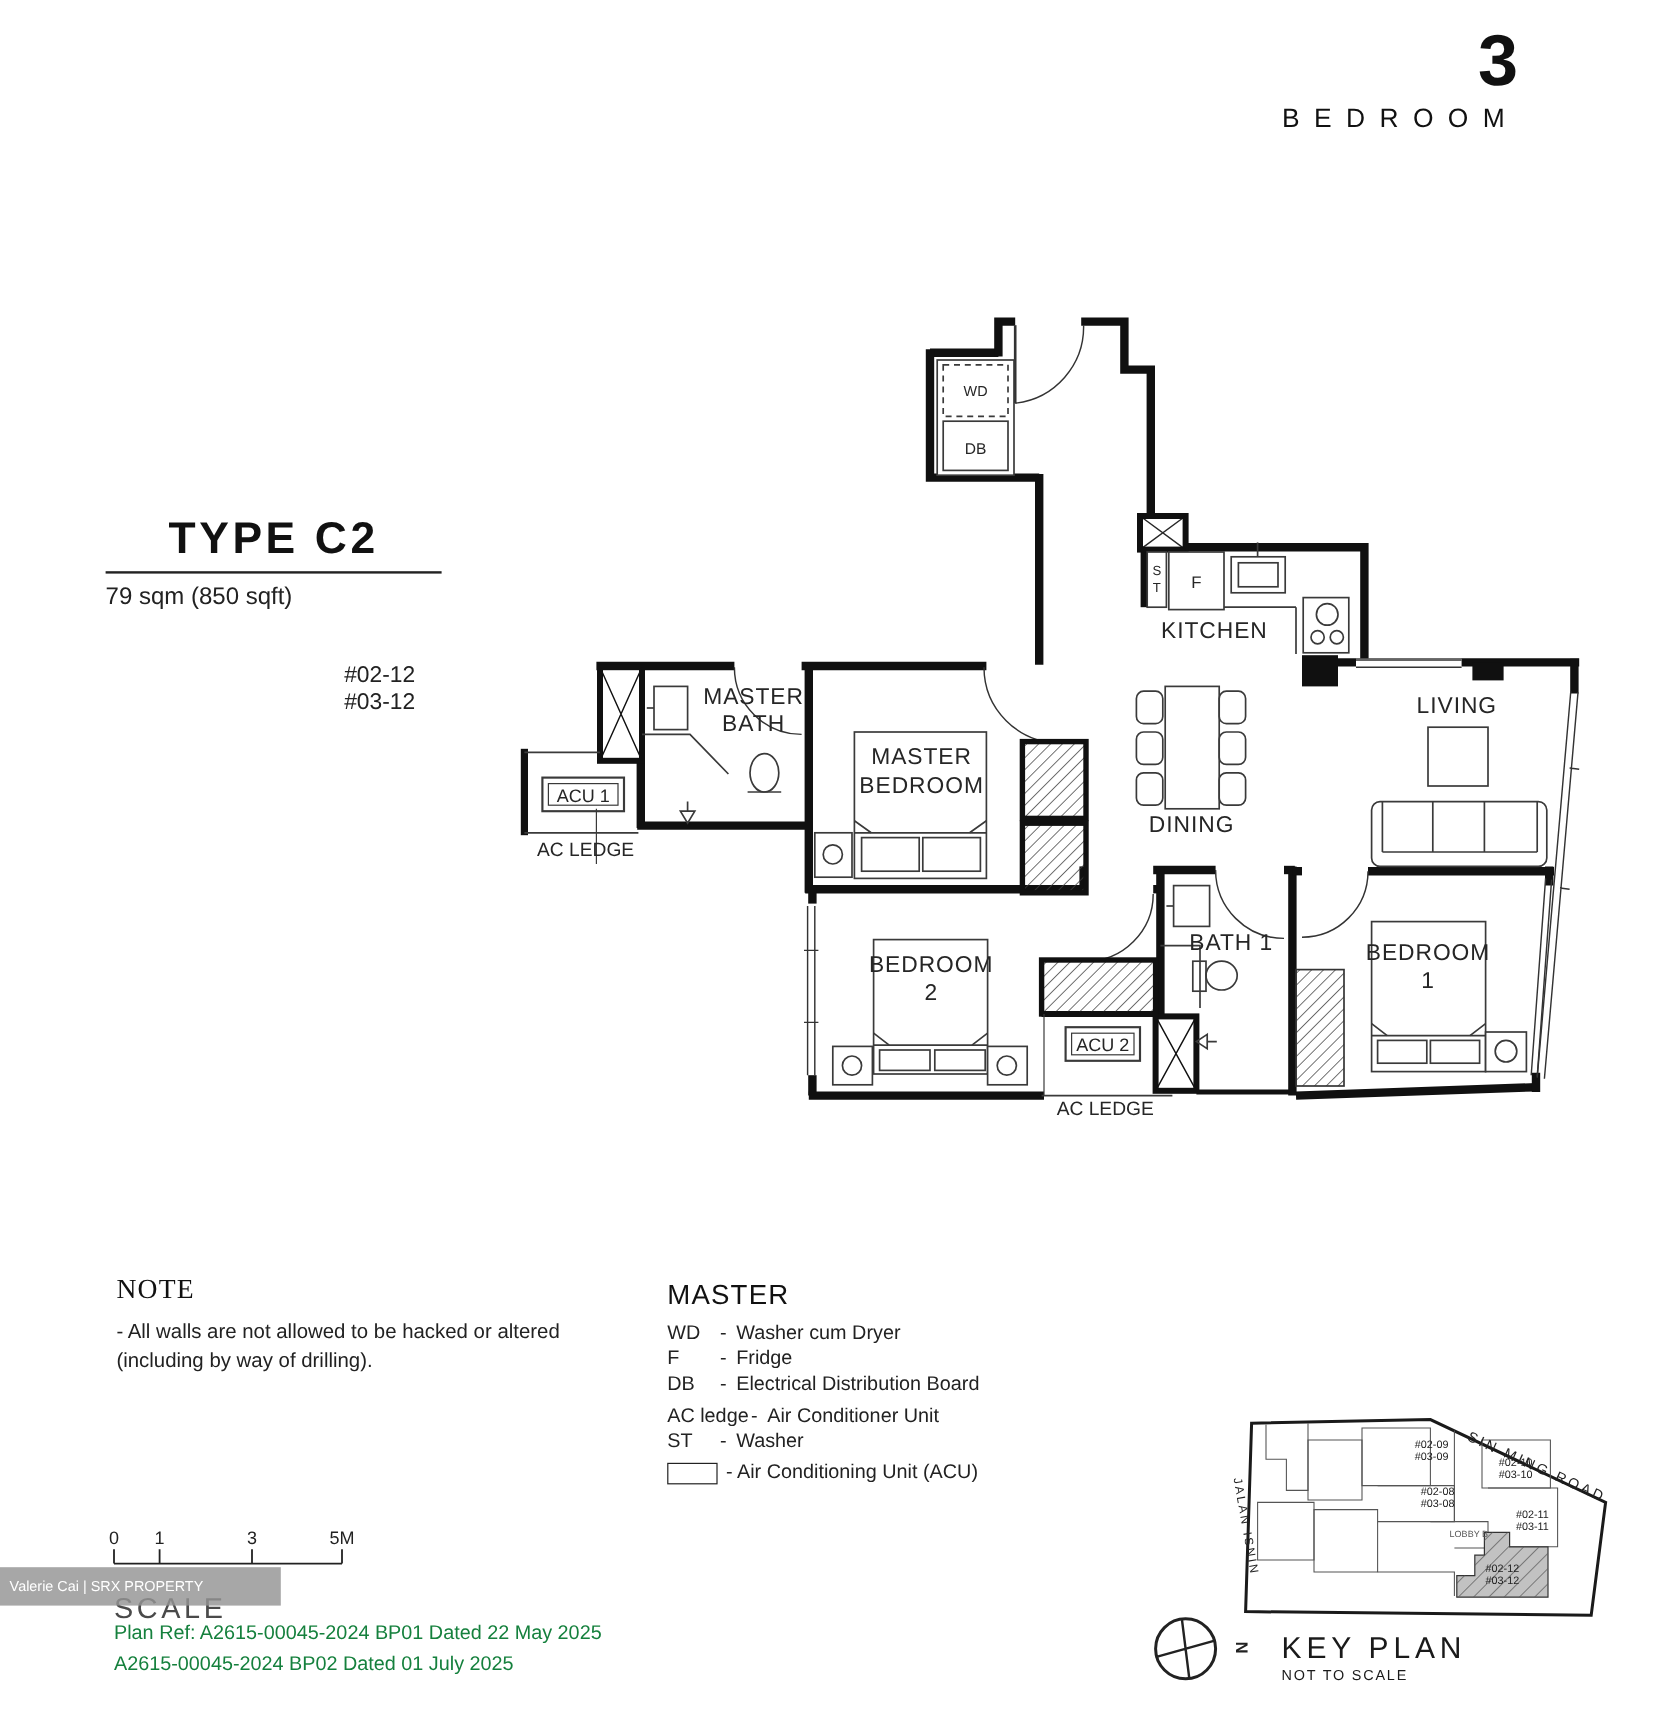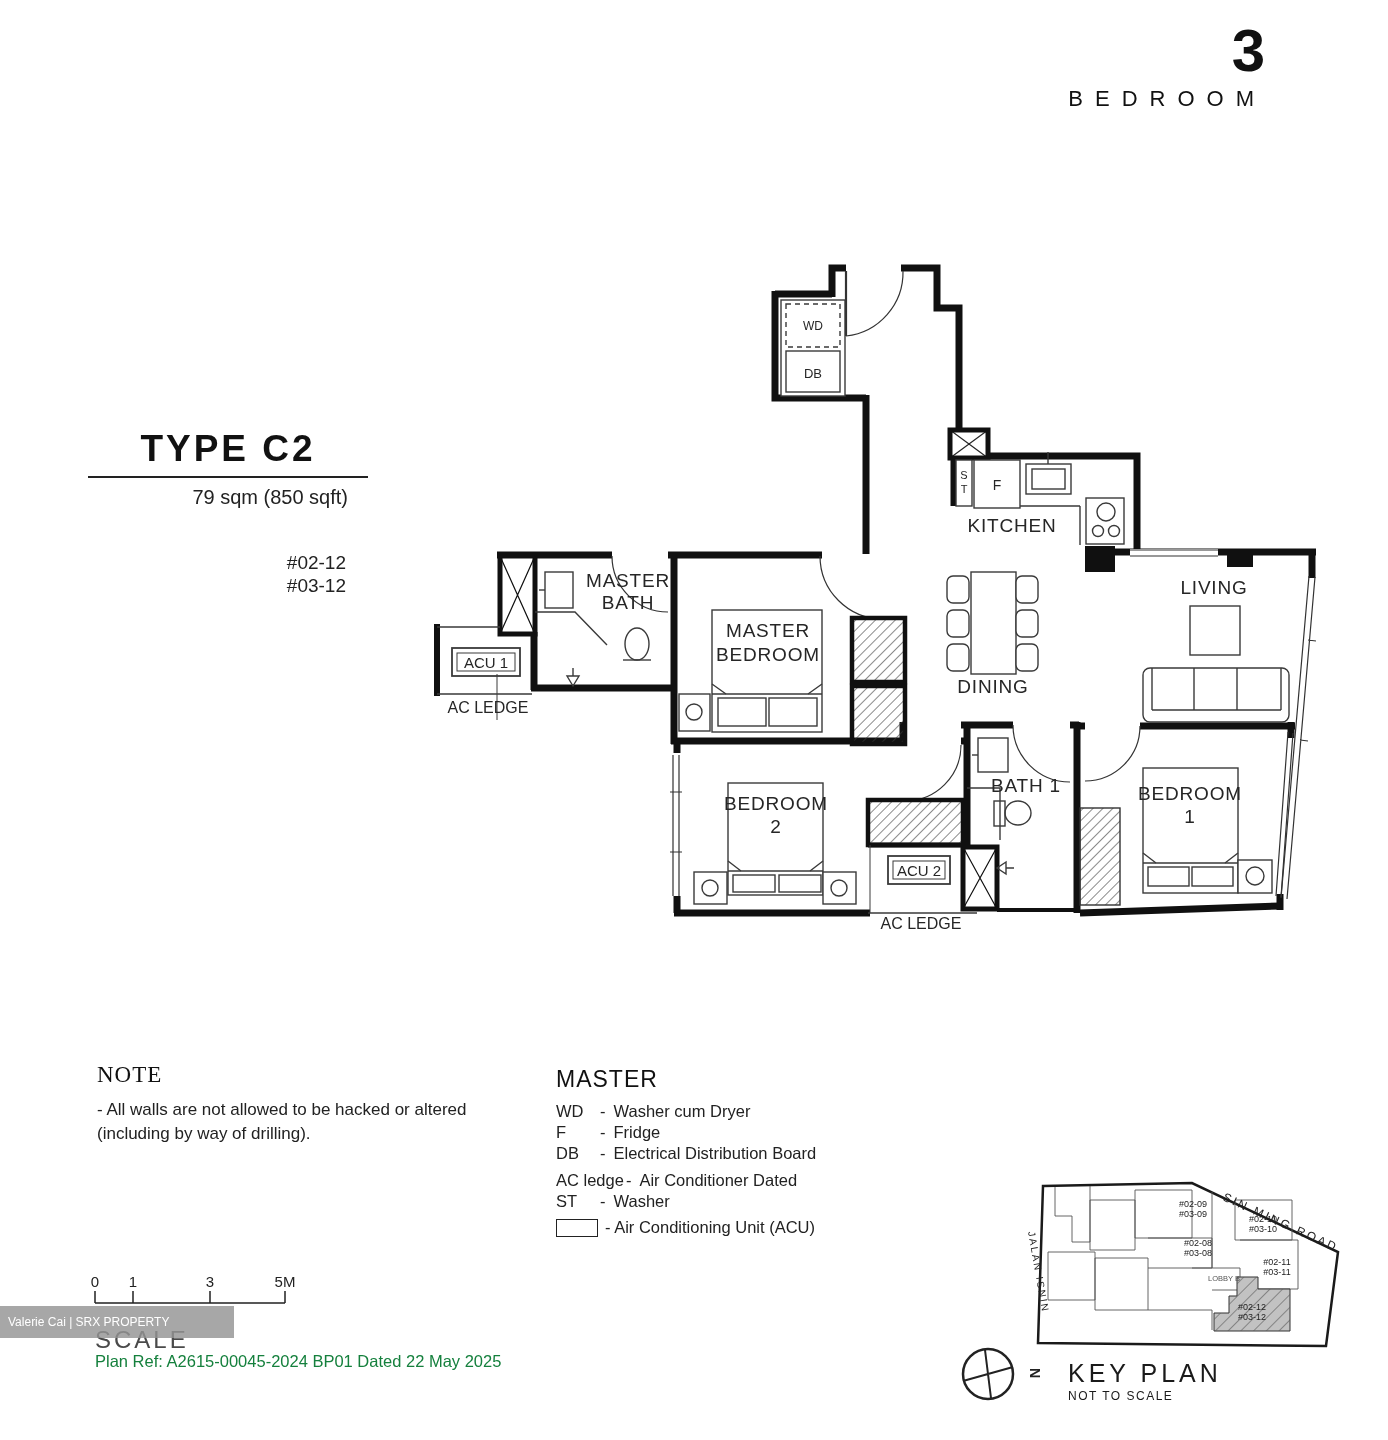--- a/index.html
+++ b/index.html
@@ -8,21 +8,21 @@
   svg{position:absolute;left:0;top:0;}
   .abs{position:absolute;}
   
   .hdr{right:122px;top:22px;text-align:right;}
   .hdr .num{font-size:60px;font-weight:700;line-height:58px;letter-spacing:1px;color:#111;}
   .hdr .lbl{font-size:22px;letter-spacing:12px;margin-top:6px;color:#111;white-space:nowrap;}
   
   .typeblk{left:88px;top:428px;width:280px;}
   .typeblk .t{font-size:37px;font-weight:700;letter-spacing:3px;text-align:center;padding-bottom:6px;
               border-bottom:2px solid #222;color:#111;white-space:nowrap;}
-  .typeblk .a{font-size:20px;text-align:right;margin:8px 20px 0 0;color:#222;}
+  .typeblk .a{font-size:20px;text-align:left;margin:8px 20px 0 0;color:#222;}
   .typeblk .u{font-size:19px;text-align:right;margin:42px 22px 0 0;line-height:23px;color:#222;}
   
   .note{left:97px;top:1062px;width:430px;}
   .note .h{font-size:23px;letter-spacing:1px;margin-bottom:10px;color:#111;font-family:Liberation Serif, serif;}
   .note .l{font-size:17px;line-height:24px;color:#222;}
   
   .legend{left:556px;top:1066px;width:340px;}
   .legend .h{font-size:23px;letter-spacing:1px;margin-bottom:8px;color:#111;}
   .legend .row{font-size:16.5px;line-height:21px;color:#222;display:flex;}
   .legend .row.sp{margin-top:6px;}
@@ -372,32 +372,33 @@
     <span>Fridge</span>
   </div>
   <div class="row">
     <span class="abbr">DB</span>
     <span class="dash">-</span>
     <span>Electrical Distribution Board</span>
   </div>
   <div class="row sp">
     <span class="abbr">AC ledge</span>
     <span class="dash">-</span>
-    <span>Air Conditioner Dated</span>
+    <span>Air Conditioner Unit</span>
   </div>
   <div class="row">
     <span class="abbr">ST</span>
     <span class="dash">-</span>
     <span>Washer</span>
   </div>
   <div class="acurow">
     <span class="acubox"></span>
     <span>- Air Conditioning Unit (ACU)</span>
   </div>
 </div>
 
 <div class="abs planref">
   <div>Plan Ref: A2615-00045-2024 BP01 Dated 22 May 2025</div>
+  <div>A2615-00045-2024 BP02 Dated 01 July 2025</div>
 </div>
 
 <div class="abs wm">Valerie Cai | SRX PROPERTY</div>
 
 </div>
 
 </body></html>

